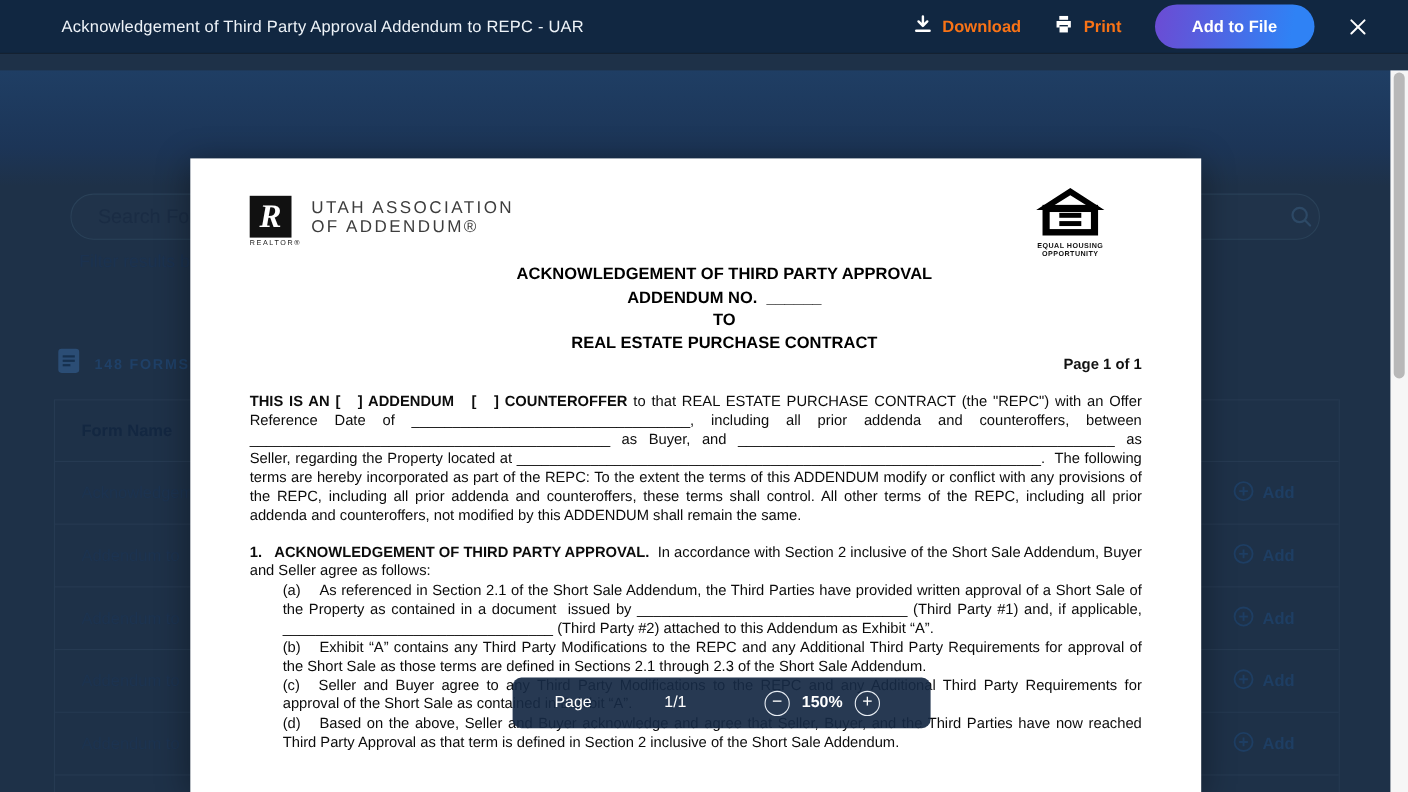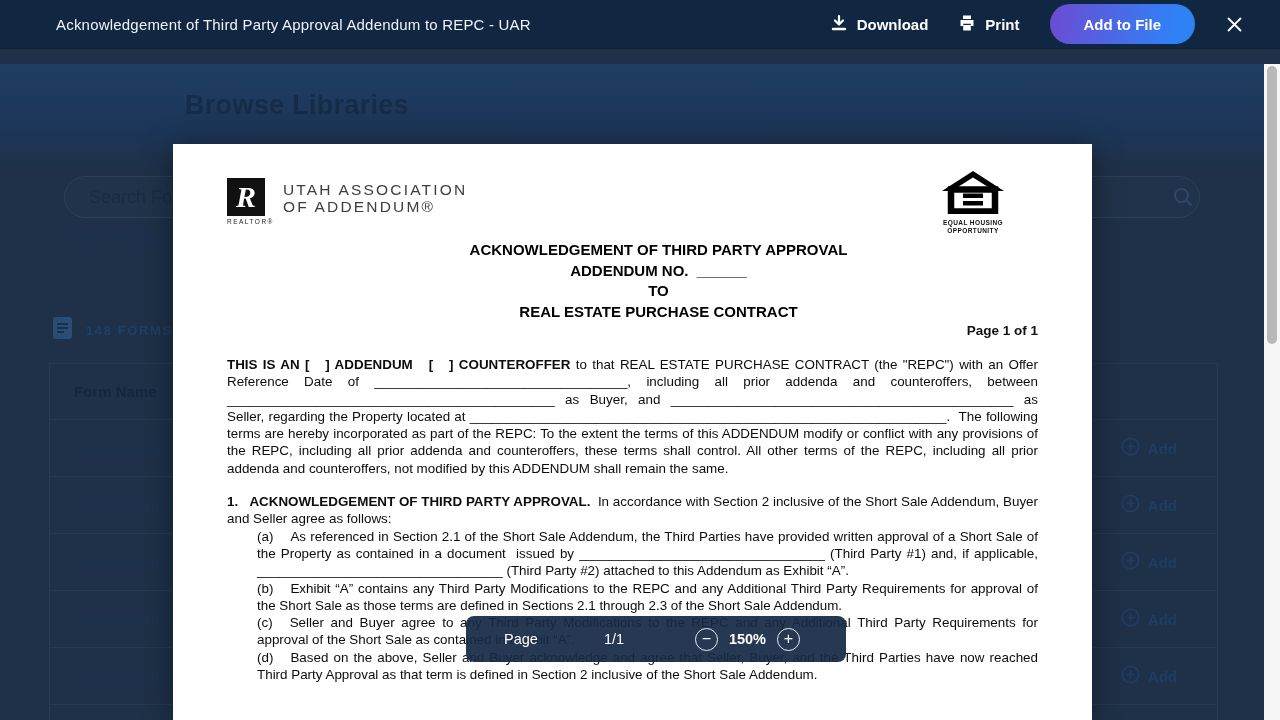--- a/index.html
+++ b/index.html
@@ -10,21 +10,21 @@
   }
 
   
   .topbar {
     position:absolute; left:0; top:0; width:1280px; height:48px;
     background:#112741; display:flex; align-items:center; z-index:50;
     box-shadow:0 1px 0 rgba(0,0,0,.35);
   }
   .topbar-title { margin-left:56px; color:#eef3f8; font-size:15px; letter-spacing:.2px; }
   .topbar-actions { margin-left:auto; display:flex; align-items:center; gap:30px; padding-right:36px; }
-  .tb-action { display:flex; align-items:center; gap:9px; color:#ffffff; font-size:15px; font-weight:700; cursor:pointer; background:none; border:none; }
+  .tb-action { display:flex; align-items:center; gap:9px; color:#f97316; font-size:15px; font-weight:700; cursor:pointer; background:none; border:none; }
   .pill-btn {
     height:40px; padding:0 34px; border:none; border-radius:20px; cursor:pointer;
     background:linear-gradient(100deg,#6c4bd3 0%,#2f82f5 85%);
     color:#fff; font-size:15px; font-weight:700; font-family:inherit;
   }
   .close-btn { background:none; border:none; cursor:pointer; display:flex; align-items:center; }
 
   
   .backdrop {
     position:absolute; left:0; top:64px; width:1280px; height:656px;
@@ -90,21 +90,20 @@
     display:flex; align-items:center; justify-content:center; padding:0 0 1px 0; font-family:inherit;
   }
   .pc-zoom { font-size:14.5px; font-weight:700; }
 </style>
 </head>
 <body>
 
 <div class="screen">
 
   <div class="backdrop">
-    <div class="bg-page-title">Browse Libraries</div>
 
     <input class="bg-search" type="text" placeholder="Search Forms" style="">
     <span class="bg-search-icon">
       <svg width="22" height="22" viewBox="0 0 22 22">
           <circle cx="9.5" cy="9.5" r="6.5" fill="none" stroke="#2d4966" stroke-width="2"></circle>
           <line x1="14.5" y1="14.5" x2="19" y2="19" stroke="#2d4966" stroke-width="2" stroke-linecap="round"></line>
         </svg>
     </span>
 
     <div class="bg-filter">Filter results by</div>

